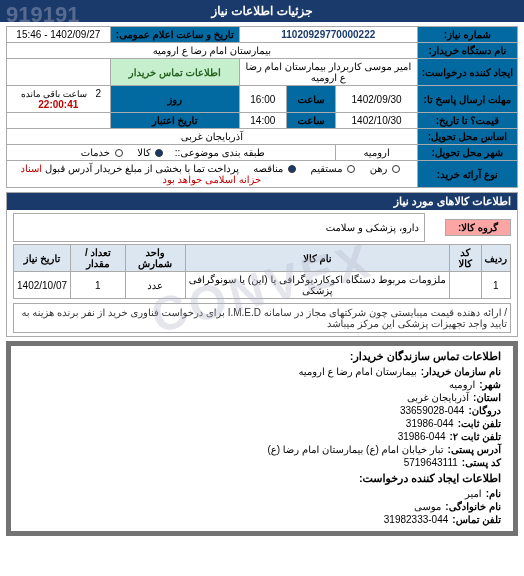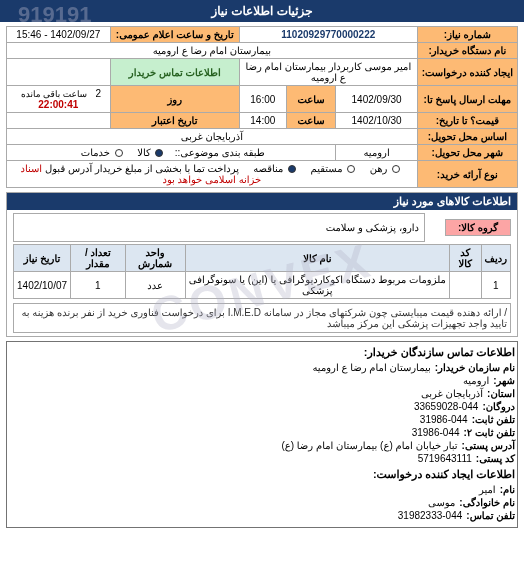--- a/index.html
+++ b/index.html
@@ -35,21 +35,21 @@
       border-collapse: collapse;
       margin-bottom: 4px;
     }
     .info-table td {
       border: 1px solid #aaa;
       padding: 2px 4px;
       font-size: 10px;
       vertical-align: middle;
     }
     .info-table .label {
-      background: #fdba74;
+      background: #0369a1;
       font-weight: bold;
       white-space: nowrap;
       text-align: center;
     }
     .info-table .value {
       background: #fff;
       text-align: center;
     }
     .highlight-blue {
       color: #1a3a6b;
@@ -142,23 +142,23 @@
       font-weight: bold;
     }
     .data-table td {
       border: 1px solid #aaa;
       padding: 2px 3px;
       text-align: center;
       vertical-align: middle;
     }
     
     .buyer-info {
-      border: 1px solid #737373;
-      font-size: 10px;
-      padding: 4px 2px;
+      border: 5px solid #737373;
+      font-size: 10px;
+      padding: 4px 12px;
     }
     .buyer-title {
       font-weight: bold;
       margin-bottom: 3px;
       font-size: 11px;
     }
     .buyer-row {
       display: flex;
       margin-bottom: 2px;
     }
@@ -182,21 +182,21 @@
       font-weight: bold;
       color: rgba(180, 180, 200, 0.35);
       letter-spacing: 4px;
       pointer-events: none;
       white-space: nowrap;
       z-index: 10;
     }
     .page-number {
       position: absolute;
       top: 2px;
-      left: 18px;
+      left: 6px;
       font-size: 22px;
       font-weight: bold;
       color: rgba(180,180,200,0.4);
       pointer-events: none;
     }
   </style>
 </head>
 <body>
 
 <div class="page-wrapper watermark-container">

